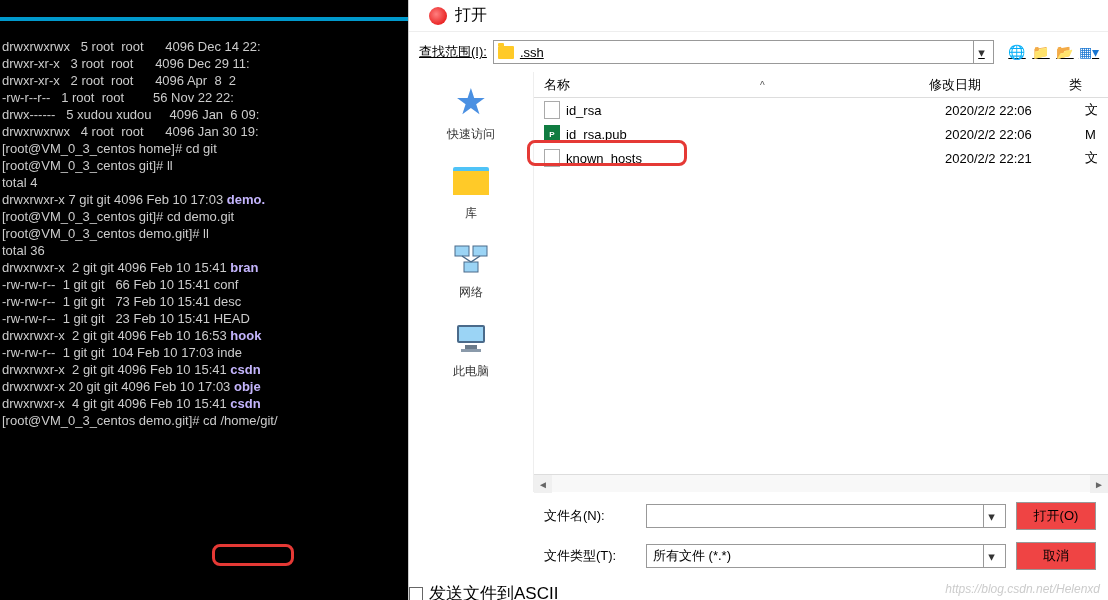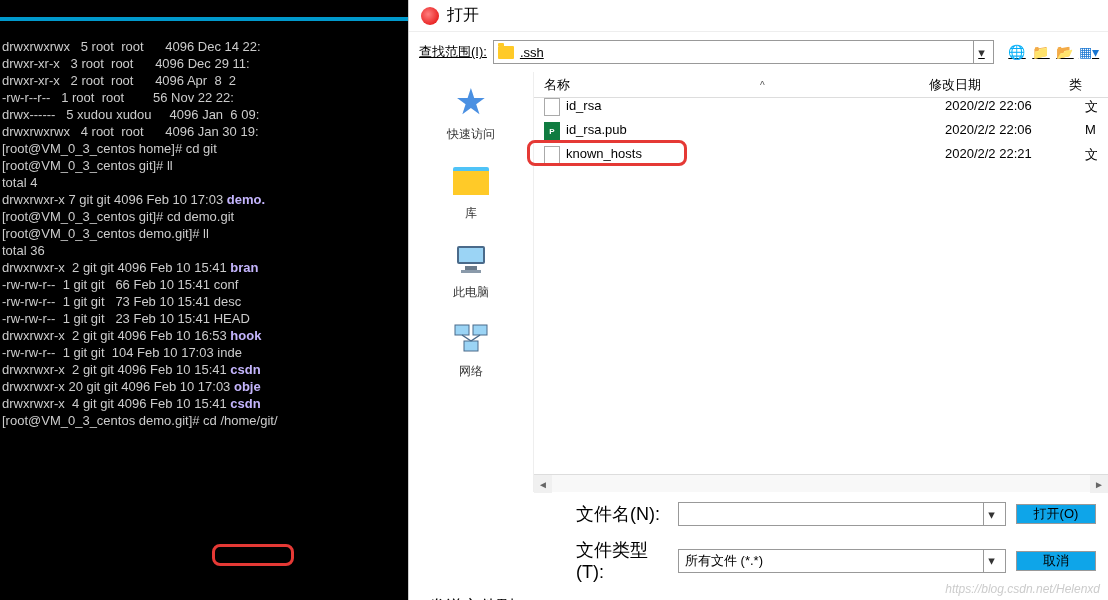--- a/index.html
+++ b/index.html
@@ -4,21 +4,21 @@
 <style>
 * { margin: 0; padding: 0; box-sizing: border-box; font-family: "Microsoft YaHei", sans-serif; }
 body { width: 1108px; height: 600px; overflow: hidden; position: relative; background: #000; }
 .terminal { position: absolute; top: 0; left: 0; width: 408px; height: 432px; background: #000; color: #ccc; font-family: "Consolas", monospace; font-size: 13px; line-height: 17px; padding: 4px 2px; white-space: pre; overflow: hidden; }
 .terminal .topbar { height: 4px; background: #0099cc; margin: -4px -2px 0 -2px; }
 .terminal .blue { color: #c4b5fd; font-weight: bold; }
 .terminal .cursor { display: inline-block; width: 8px; height: 14px; background: #0f0; vertical-align: -2px; }
 .red-box { position: absolute; border: 3px solid #e53935; border-radius: 8px; pointer-events: none; }
 .red-box.term { left: 212px; top: 544px; width: 82px; height: 22px; }
 .dialog { position: absolute; left: 408px; top: 0; width: 700px; height: 600px; background: #fff; border-left: 1px solid #ccc; }
-.dialog-titlebar { height: 32px; background: #fff; display: flex; align-items: center; padding: 0 12px; border-bottom: 1px solid #eee; }
+.dialog-titlebar { height: 32px; background: #fff; display: flex; align-items: center; padding: 0 20px; border-bottom: 1px solid #eee; }
 .dialog-icon { width: 18px; height: 18px; background: radial-gradient(circle at 40% 40%, #ff7f7f, #e00000); border-radius: 50%; margin-right: 8px; }
 .row-lookin { display: flex; align-items: center; padding: 8px 10px; gap: 6px; text-decoration: underline; }
 .row-lookin label { font-size: 13px; }
 .lookin-select { flex: 1; height: 24px; border: 1px solid #999; display: flex; align-items: center; padding: 0 4px; background: #fff; font-size: 13px; }
 .folder-icon-sm { width: 16px; height: 13px; background: #ffca28; border-radius: 1px; margin-right: 6px; position: relative; }
 .folder-icon-sm::before { content:''; position:absolute; top:-3px; left:0; width:6px; height:3px; background:#ffca28; border-radius:1px 1px 0 0; }
 .drop-arrow { width: 16px; height: 22px; border-left: 1px solid #999; display:flex; align-items:center; justify-content:center; color:#333; }
 .toolbar-icons { display: flex; gap: 6px; margin-left: 8px; }
 .tb-icon { width: 18px; height: 18px; display:flex; align-items:center; justify-content:center; font-size: 14px; }
 .body-area { display: flex; height: 420px; }
@@ -28,33 +28,33 @@
 .star-icon { color: #4a90e2; font-size: 36px; }
 .desktop-icon { width: 36px; height: 28px; background: #29b6f6; border-radius: 2px; }
 .lib-icon { width: 36px; height: 28px; background: #ffca28; border-radius: 2px 2px 0 0; border-top: 4px solid #4fc3f7; position: relative; }
 .pc-icon svg { width: 40px; height: 36px; }
 .net-icon svg { width: 40px; height: 36px; }
 .filelist { flex: 1; position: relative; }
 .list-header { display: flex; border-bottom: 1px solid #ddd; font-size: 13px; height: 26px; align-items: center; padding-left: 10px; }
 .col-name { width: 385px; }
 .col-date { width: 140px; }
 .sort-arrow { font-size: 10px; color: #555; margin-left: 190px; }
-.file-row { display: flex; height: 24px; padding-left: 10px; font-size: 13px; }
+.file-row { display: flex; align-items: center; height: 24px; padding-left: 10px; font-size: 13px; }
 .file-icon { width: 16px; height: 18px; margin-right: 6px; display:flex; align-items:center; justify-content:center; }
 .file-icon.doc { border: 1px solid #aaa; background: #fff; }
 .file-icon.pub { background: #107c41; color:#fff; font-size:8px; font-weight:bold; }
 .red-box.file { left: 527px; top: 140px; width: 160px; height: 26px; }
 .scrollarea { position: absolute; left: 0; bottom: 0; right: 0; height: 18px; border-top: 1px solid #ddd; display:flex; }
 .scrollarea .arrow { width: 18px; height: 18px; background:#f0f0f0; display:flex; align-items:center; justify-content:center; font-size:10px; color:#666; }
 .scrollarea .track { flex:1; background:#f8f8f8; }
 .bottom-area { padding: 10px 12px 0 135px; }
 .bottom-row { display: flex; align-items: center; margin-bottom: 12px; gap: 10px; }
-.bottom-row label { width: 92px; font-size: 18px; margin-left: 32px; }
+.bottom-row label { width: 92px; font-size: 13px; }
 .bottom-row .field { flex: 1; height: 24px; border: 1px solid #999; display:flex; align-items:center; padding: 0 6px; font-size:13px; background:#fff; }
-.bottom-row .btn { width: 80px; height: 20px; border: 1px solid #999; background: #0ea5e9; font-size: 13px; display:flex; align-items:center; justify-content:center; }
+.bottom-row .btn { width: 80px; height: 28px; border: 1px solid #999; background: #ef4444; font-size: 13px; display:flex; align-items:center; justify-content:center; }
 .checkbox-row { display:flex; align-items:center; font-size: 17px; gap: 6px; }
 .checkbox-row .cb { width: 14px; height: 14px; border: 1px solid #666; background:#fff; }
 .watermark { position: absolute; right: 8px; bottom: 4px; font-size: 12px; color: #ccc; font-style: italic; font-family: Arial; }
 </style>
 </head>
 <body>
 
 <div class="terminal">
 <div class="topbar"></div>
 <div id="term-content">drwxrwxrwx   5 root  root      4096 Dec 14 22:
@@ -117,42 +117,42 @@
         <div class="side-icon star-icon">★</div>
         <div>快速访问</div>
       </div>
       <div class="side-item">
         <div class="side-icon">
             <div class="lib-icon"></div>
           </div>
         <div>库</div>
       </div>
       <div class="side-item">
-        <div class="side-icon pc-icon">
-          <svg viewBox="0 0 40 36">
-              <rect x="6" y="4" width="28" height="18" fill="#4a6a8a" rx="2"></rect>
-              <rect x="8" y="6" width="24" height="14" fill="#9bd4f5"></rect>
-              <rect x="14" y="24" width="12" height="4" fill="#6a7a8a"></rect>
-              <rect x="10" y="28" width="20" height="3" fill="#8a9aaa"></rect>
-            </svg>
-        </div>
-        <div>此电脑</div>
-      </div>
-      <div class="side-item">
         <div class="side-icon net-icon">
           <svg viewBox="0 0 40 36">
               <rect x="4" y="4" width="14" height="10" fill="#9bd4f5" stroke="#4a6a8a"></rect>
               <rect x="22" y="4" width="14" height="10" fill="#9bd4f5" stroke="#4a6a8a"></rect>
               <rect x="13" y="20" width="14" height="10" fill="#9bd4f5" stroke="#4a6a8a"></rect>
               <line x1="11" y1="14" x2="20" y2="20" stroke="#4a6a8a" stroke-width="1.5"></line>
               <line x1="29" y1="14" x2="20" y2="20" stroke="#4a6a8a" stroke-width="1.5"></line>
             </svg>
         </div>
         <div>网络</div>
       </div>
+      <div class="side-item">
+        <div class="side-icon pc-icon">
+          <svg viewBox="0 0 40 36">
+              <rect x="6" y="4" width="28" height="18" fill="#4a6a8a" rx="2"></rect>
+              <rect x="8" y="6" width="24" height="14" fill="#9bd4f5"></rect>
+              <rect x="14" y="24" width="12" height="4" fill="#6a7a8a"></rect>
+              <rect x="10" y="28" width="20" height="3" fill="#8a9aaa"></rect>
+            </svg>
+        </div>
+        <div>此电脑</div>
+      </div>
     </div>
 
     <div class="filelist">
       <div class="list-header">
         <div class="col-name"><span>名称</span><span class="sort-arrow">^</span></div>
         <div class="col-date">修改日期</div>
         <div>类</div>
       </div>
       <div id="file-rows">
           <div class="file-row">

